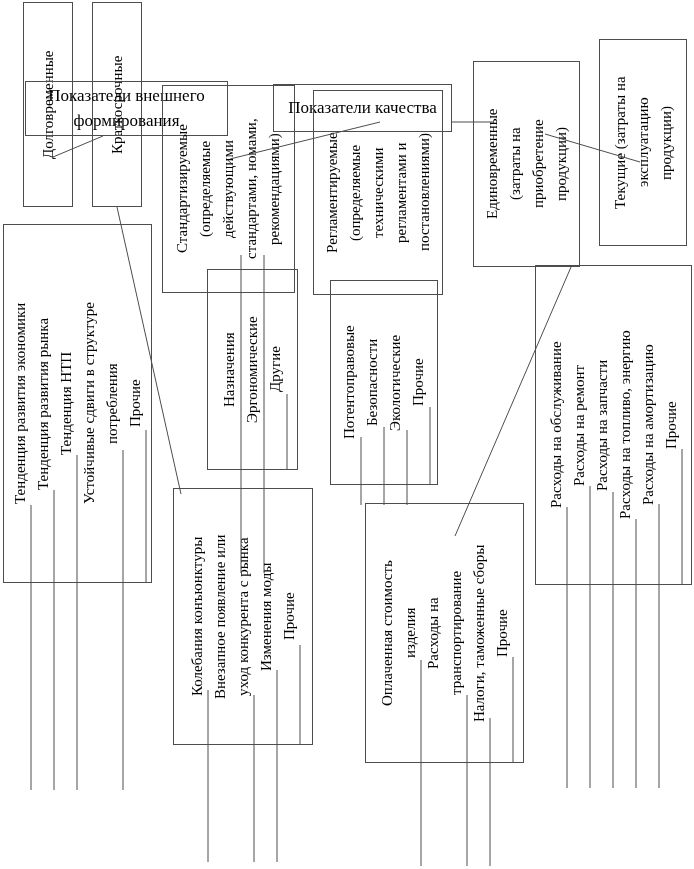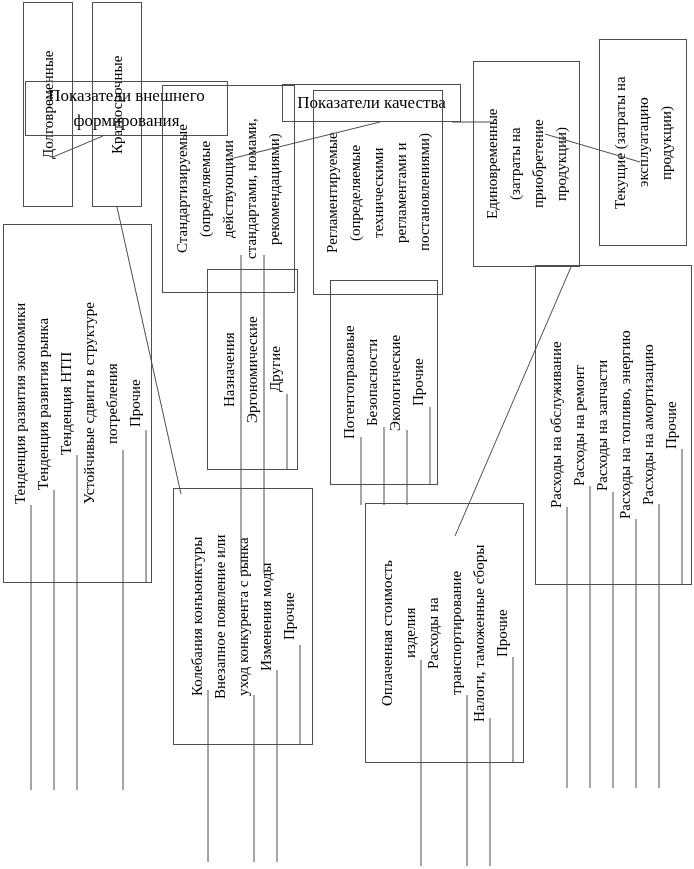--- a/index.html
+++ b/index.html
@@ -38,21 +38,21 @@
   </div>
 
   <div class="box vbox" style="left:162px;top:85px;width:133px;height:208px">
       <div class="vcol">Стандартизируемые</div>
       <div class="vcol">(определяемые</div>
       <div class="vcol">действующими</div>
       <div class="vcol">стандартами, номами,</div>
       <div class="vcol">рекомендациями)</div>
     </div>
 
-  <div class="box header" style="left:282px;top:84px;width:179px;height:38px">
+  <div class="box header" style="left:273px;top:84px;width:179px;height:48px">
     <span>Показатели качества</span>
   </div>
 
   <div class="box vbox" style="left:313px;top:90px;width:130px;height:205px">
       <div class="vcol">Регламентируемые</div>
       <div class="vcol">(определяемые</div>
       <div class="vcol">техническими</div>
       <div class="vcol">регламентами и</div>
       <div class="vcol">постановлениями)</div>
     </div>

